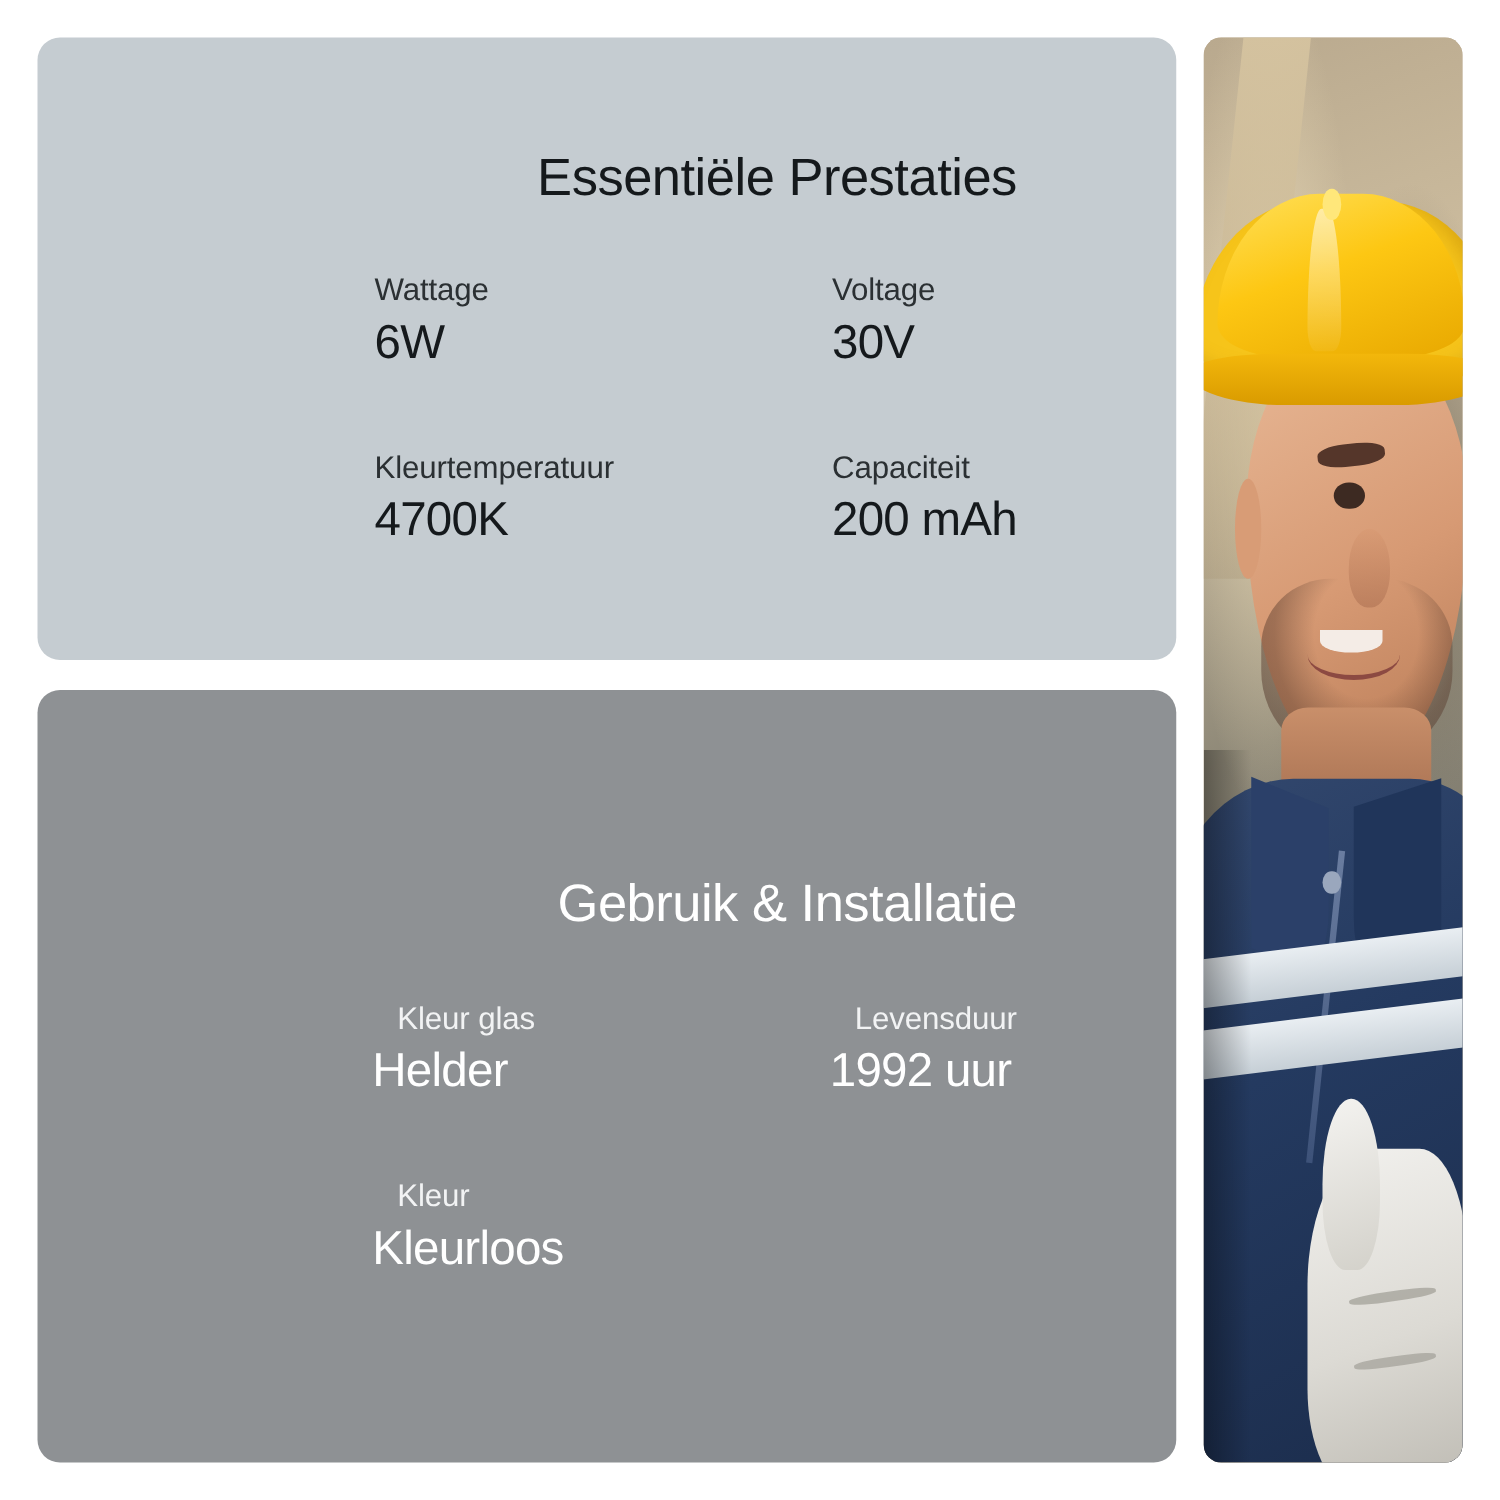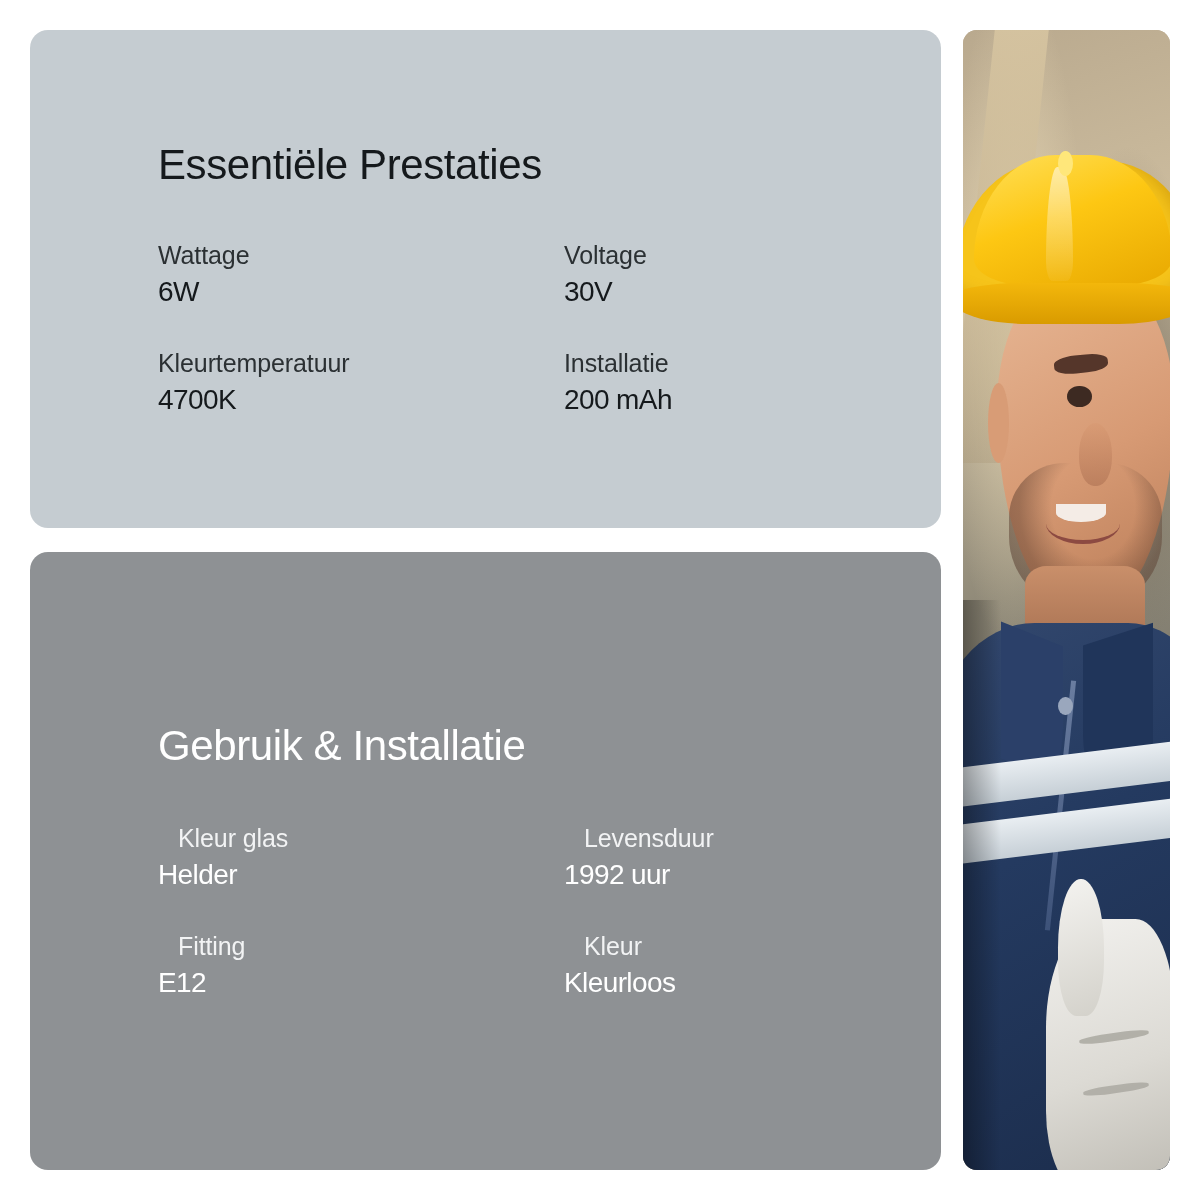--- a/index.html
+++ b/index.html
@@ -28,20 +28,21 @@
     flex-direction: column;
     gap: 24px;
   }
   .card {
     border-radius: 18px;
     box-sizing: border-box;
     padding: 44px 128px 44px 128px;
     display: flex;
     flex-direction: column;
     justify-content: center;
+    align-items: flex-end;
   }
   .card-light {
     background: #c5ccd1;
     color: #15191c;
     height: 552px;
   }
   .card-dark {
     background: #8e9194;
     color: #ffffff;
     height: 688px;
@@ -54,33 +55,32 @@
     line-height: 1.1;
   }
   .card-dark .card-title {
     margin-bottom: 54px;
   }
   .spec-grid {
     display: grid;
     grid-template-columns: 366px 1fr;
     row-gap: 62px;
     column-gap: 0;
-    gap: 40px;
   }
   .spec-label {
     font-size: 25px;
     font-weight: 400;
     line-height: 1.2;
     margin-bottom: 6px;
     letter-spacing: -0.1px;
   }
   .card-light .spec-label { color: #2b3033; }
   .card-dark .spec-label { color: #f2f3f4; margin-left: 20px; }
   .spec-value {
-    font-size: 28px;
+    font-size: 38px;
     font-weight: 400;
     line-height: 1.15;
     letter-spacing: -0.6px;
   }
   .right-col {
     width: 208px;
     border-radius: 14px;
     overflow: hidden;
     position: relative;
     background: #b9a78c;
@@ -366,40 +366,36 @@
         </div>
         <div class="spec-item">
           <div class="spec-label">Voltage</div>
           <div class="spec-value">30V</div>
         </div>
         <div class="spec-item">
           <div class="spec-label">Kleurtemperatuur</div>
           <div class="spec-value">4700K</div>
         </div>
         <div class="spec-item">
-          <div class="spec-label">Installatie</div>
+          <div class="spec-label">Capaciteit</div>
           <div class="spec-value">200 mAh</div>
         </div>
       </div>
     </section>
 
     <section class="card card-dark">
       <h2 class="card-title">Gebruik &amp; Installatie</h2>
       <div class="spec-grid">
         <div class="spec-item">
           <div class="spec-label">Kleur glas</div>
           <div class="spec-value">Helder</div>
         </div>
         <div class="spec-item">
           <div class="spec-label">Levensduur</div>
           <div class="spec-value">1992 uur</div>
-        </div>
-        <div class="spec-item">
-          <div class="spec-label">Fitting</div>
-          <div class="spec-value">E12</div>
         </div>
         <div class="spec-item">
           <div class="spec-label">Kleur</div>
           <div class="spec-value">Kleurloos</div>
         </div>
       </div>
     </section>
 
   </div>
 

